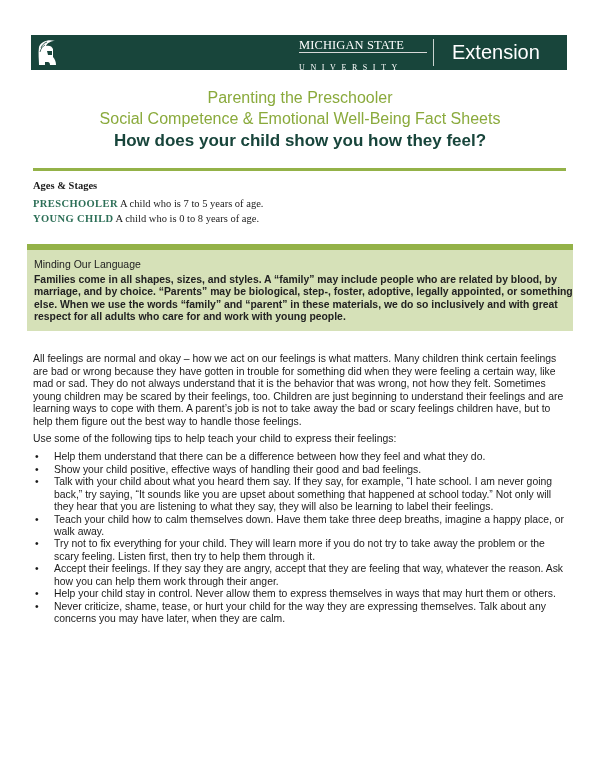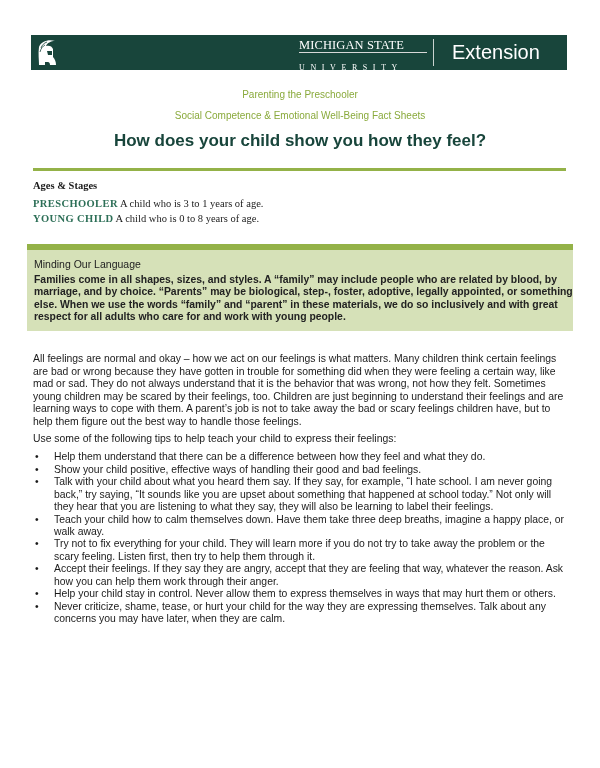--- a/index.html
+++ b/index.html
@@ -4,21 +4,21 @@
 <style>
   html, body { margin: 0; padding: 0; background: #ffffff; }
   body { width: 600px; height: 768px; position: relative; overflow: hidden; font-family: "Liberation Sans", sans-serif; color: #1a1a1a; }
   .header-bar { position: absolute; left: 31px; top: 35px; width: 536px; height: 35px; background: #18453b; }
   .spartan { position: absolute; left: 5px; top: 3px; width: 22px; height: 29px; }
   .msu-word { position: absolute; left: 268px; top: 4px; width: 128px; color: #ffffff; font-family: "Liberation Serif", serif; }
   .msu-word .line1 { font-size: 12.5px; letter-spacing: 0.1px; border-bottom: 1px solid #d8d8d8; padding-bottom: 0; line-height: 13px; white-space: nowrap; }
   .msu-word .line2 { font-size: 8px; letter-spacing: 5.6px; line-height: 11px; margin-top: 9px; white-space: nowrap; }
   .divider { position: absolute; left: 402px; top: 4px; width: 1px; height: 27px; background: #c9d3cf; }
   .ext { position: absolute; left: 421px; top: 5px; color: #ffffff; font-size: 20px; line-height: 24px; }
-  .subtitle { position: absolute; left: 0; width: 600px; text-align: center; color: #8aaa3c; font-size: 10px; }
+  .subtitle { position: absolute; left: 0; width: 600px; text-align: center; color: #8aaa3c; font-size: 16px; }
   .title { position: absolute; left: 0; top: 131px; width: 600px; text-align: center; color: #18453b; font-size: 17px; font-weight: bold; }
   .rule { position: absolute; left: 33px; top: 168px; width: 533px; height: 3px; background: #94b248; }
   .ages { position: absolute; left: 33px; top: 180px; width: 530px; font-size: 10.5px; font-family: Liberation Serif, serif; }
   .ages .h { font-weight: bold; }
   .ages .row { margin-top: 7px; }
   .ages .term { color: #2d6f57; font-weight: bold; letter-spacing: 0.4px; }
   .mind-box { position: absolute; left: 27px; top: 244px; width: 546px; height: 87px; background: #d6e1b8; border-top: 6px solid #94b248; box-sizing: border-box; }
   .mind-box .h { position: absolute; left: 7px; top: 8px; font-size: 10.5px; font-weight: normal; color: #222; }
   .mind-box .p { position: absolute; left: 7px; top: 24px; width: 540px; font-size: 10.4px; font-weight: bold; line-height: 12.4px; color: #222; }
   .body-p { position: absolute; left: 33px; width: 535px; font-size: 10.4px; line-height: 12.6px; color: #1a1a1a; }
@@ -45,21 +45,21 @@
 </div>
 
 <div class="subtitle" style="top:89px;">Parenting the Preschooler</div>
 <div class="subtitle" style="top:110px;">Social Competence &amp; Emotional Well-Being Fact Sheets</div>
 <div class="title">How does your child show you how they feel?</div>
 <div class="rule"></div>
 
 <div class="ages">
   <div class="h">Ages &amp; Stages</div>
   <div class="row">
-    <span class="term">PRESCHOOLER</span><span> A child who is 3 to 1 years of age.</span>
+    <span class="term">PRESCHOOLER</span><span> A child who is 7 to 5 years of age.</span>
   </div>
   <div class="row" style="margin-top:4px;">
     <span class="term">YOUNG CHILD</span><span> A child who is 0 to 8 years of age.</span>
   </div>
 </div>
 
 <div class="mind-box">
   <div class="h">Minding Our Language</div>
   <div class="p">Families come in all shapes, sizes, and styles. A “family” may include people who are related by blood, by marriage, and by choice. “Parents” may be biological, step-, foster, adoptive, legally appointed, or something else. When we use the words “family” and “parent” in these materials, we do so inclusively and with great respect for all adults who care for and work with young people.</div>
 </div>

